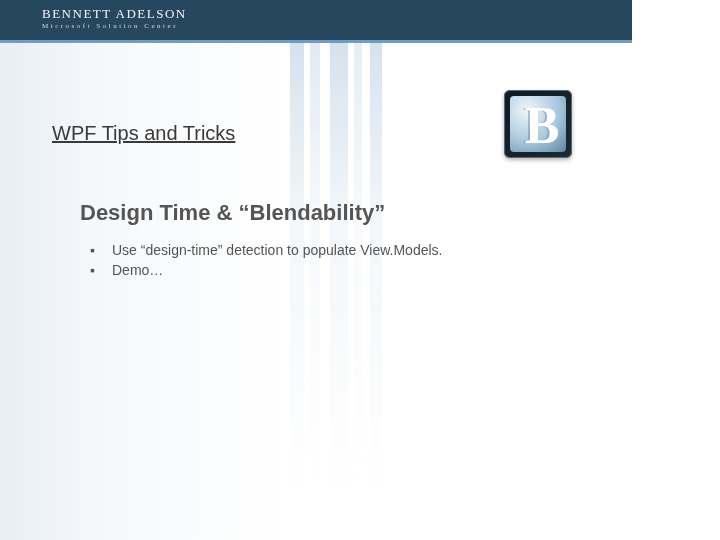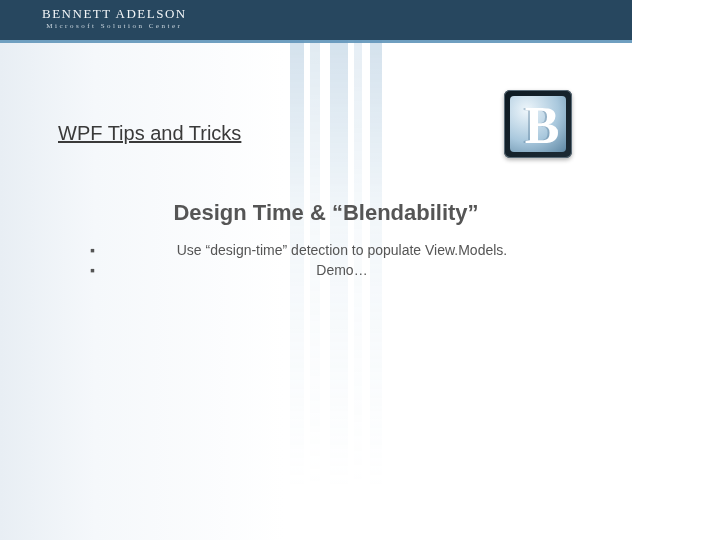--- a/index.html
+++ b/index.html
@@ -13,21 +13,20 @@
   }
   .slide {
     position: relative;
     width: 632px;
     height: 540px;
     background: linear-gradient(to right,
       #e8eef4 0%,
       #f5f8fb 15%,
       #ffffff 45%,
       #ffffff 100%);
-    text-align: center;
   }
   
   .topband {
     position: absolute;
     left: 0; top: 0; right: 0;
     height: 40px;
     background: #27475f;
   }
   .topband::after{
     content:"";
@@ -83,21 +82,21 @@
   .header-title {
     position: absolute;
     left: 42px;
     top: 60px;
     font-size: 20px;
     font-weight: bold;
     color: #2d5a84;
   }
   .subtitle {
     position: absolute;
-    left: 58px;
+    left: 52px;
     top: 122px;
     font-size: 20px;
     color: #3a3a3a;
     text-decoration: underline;
   }
 
   .badge {
     position: absolute;
     right: 60px;
     top: 90px;

